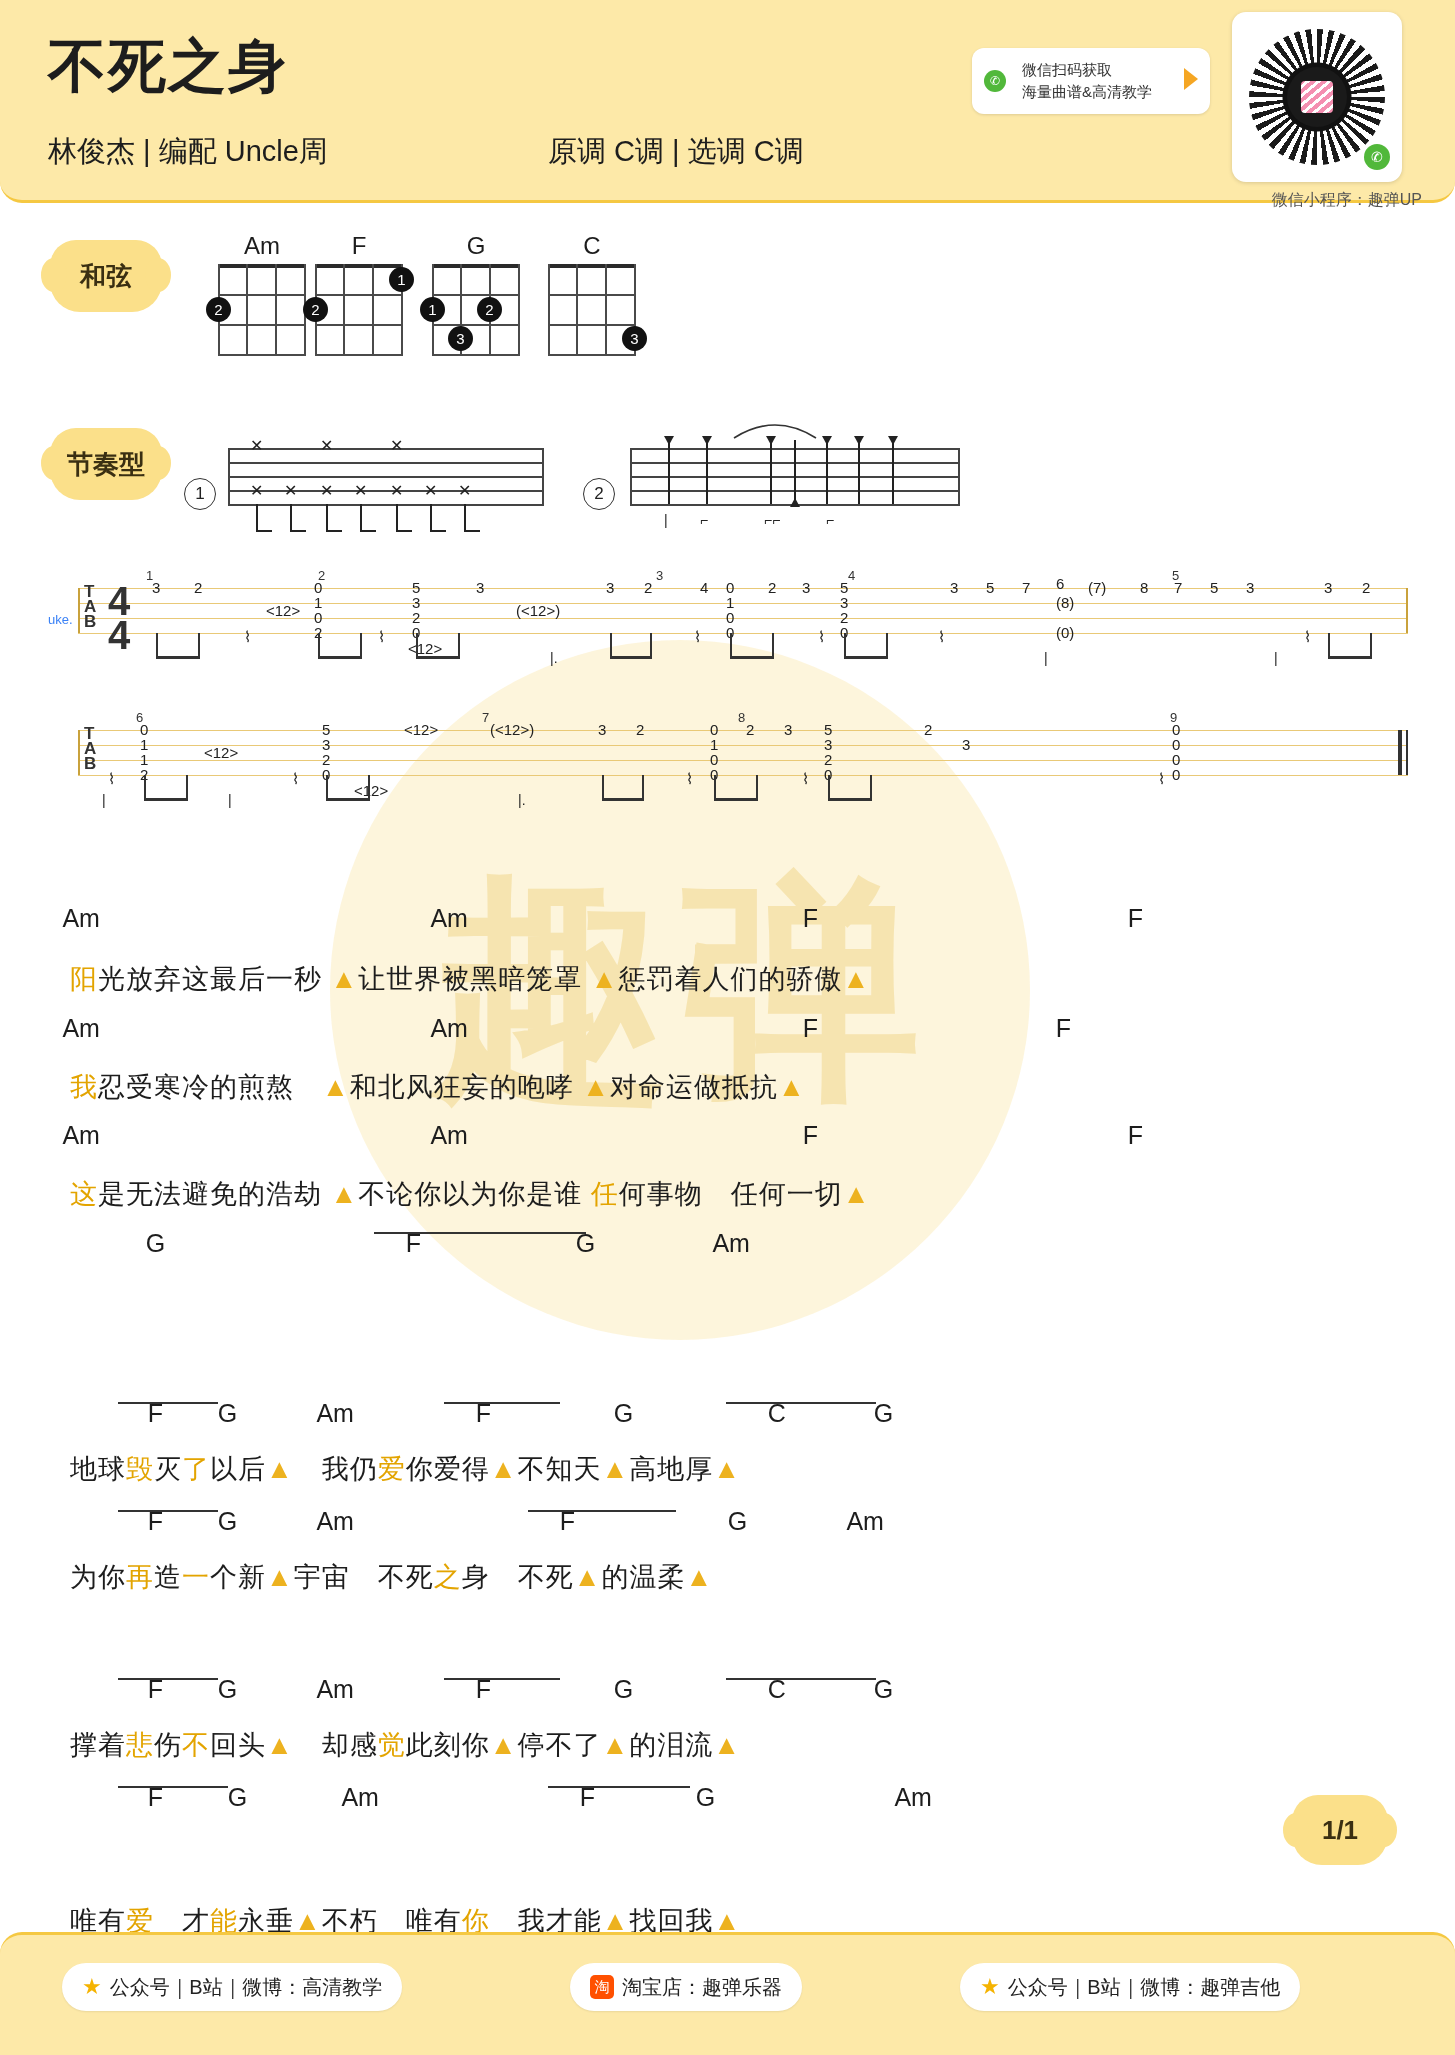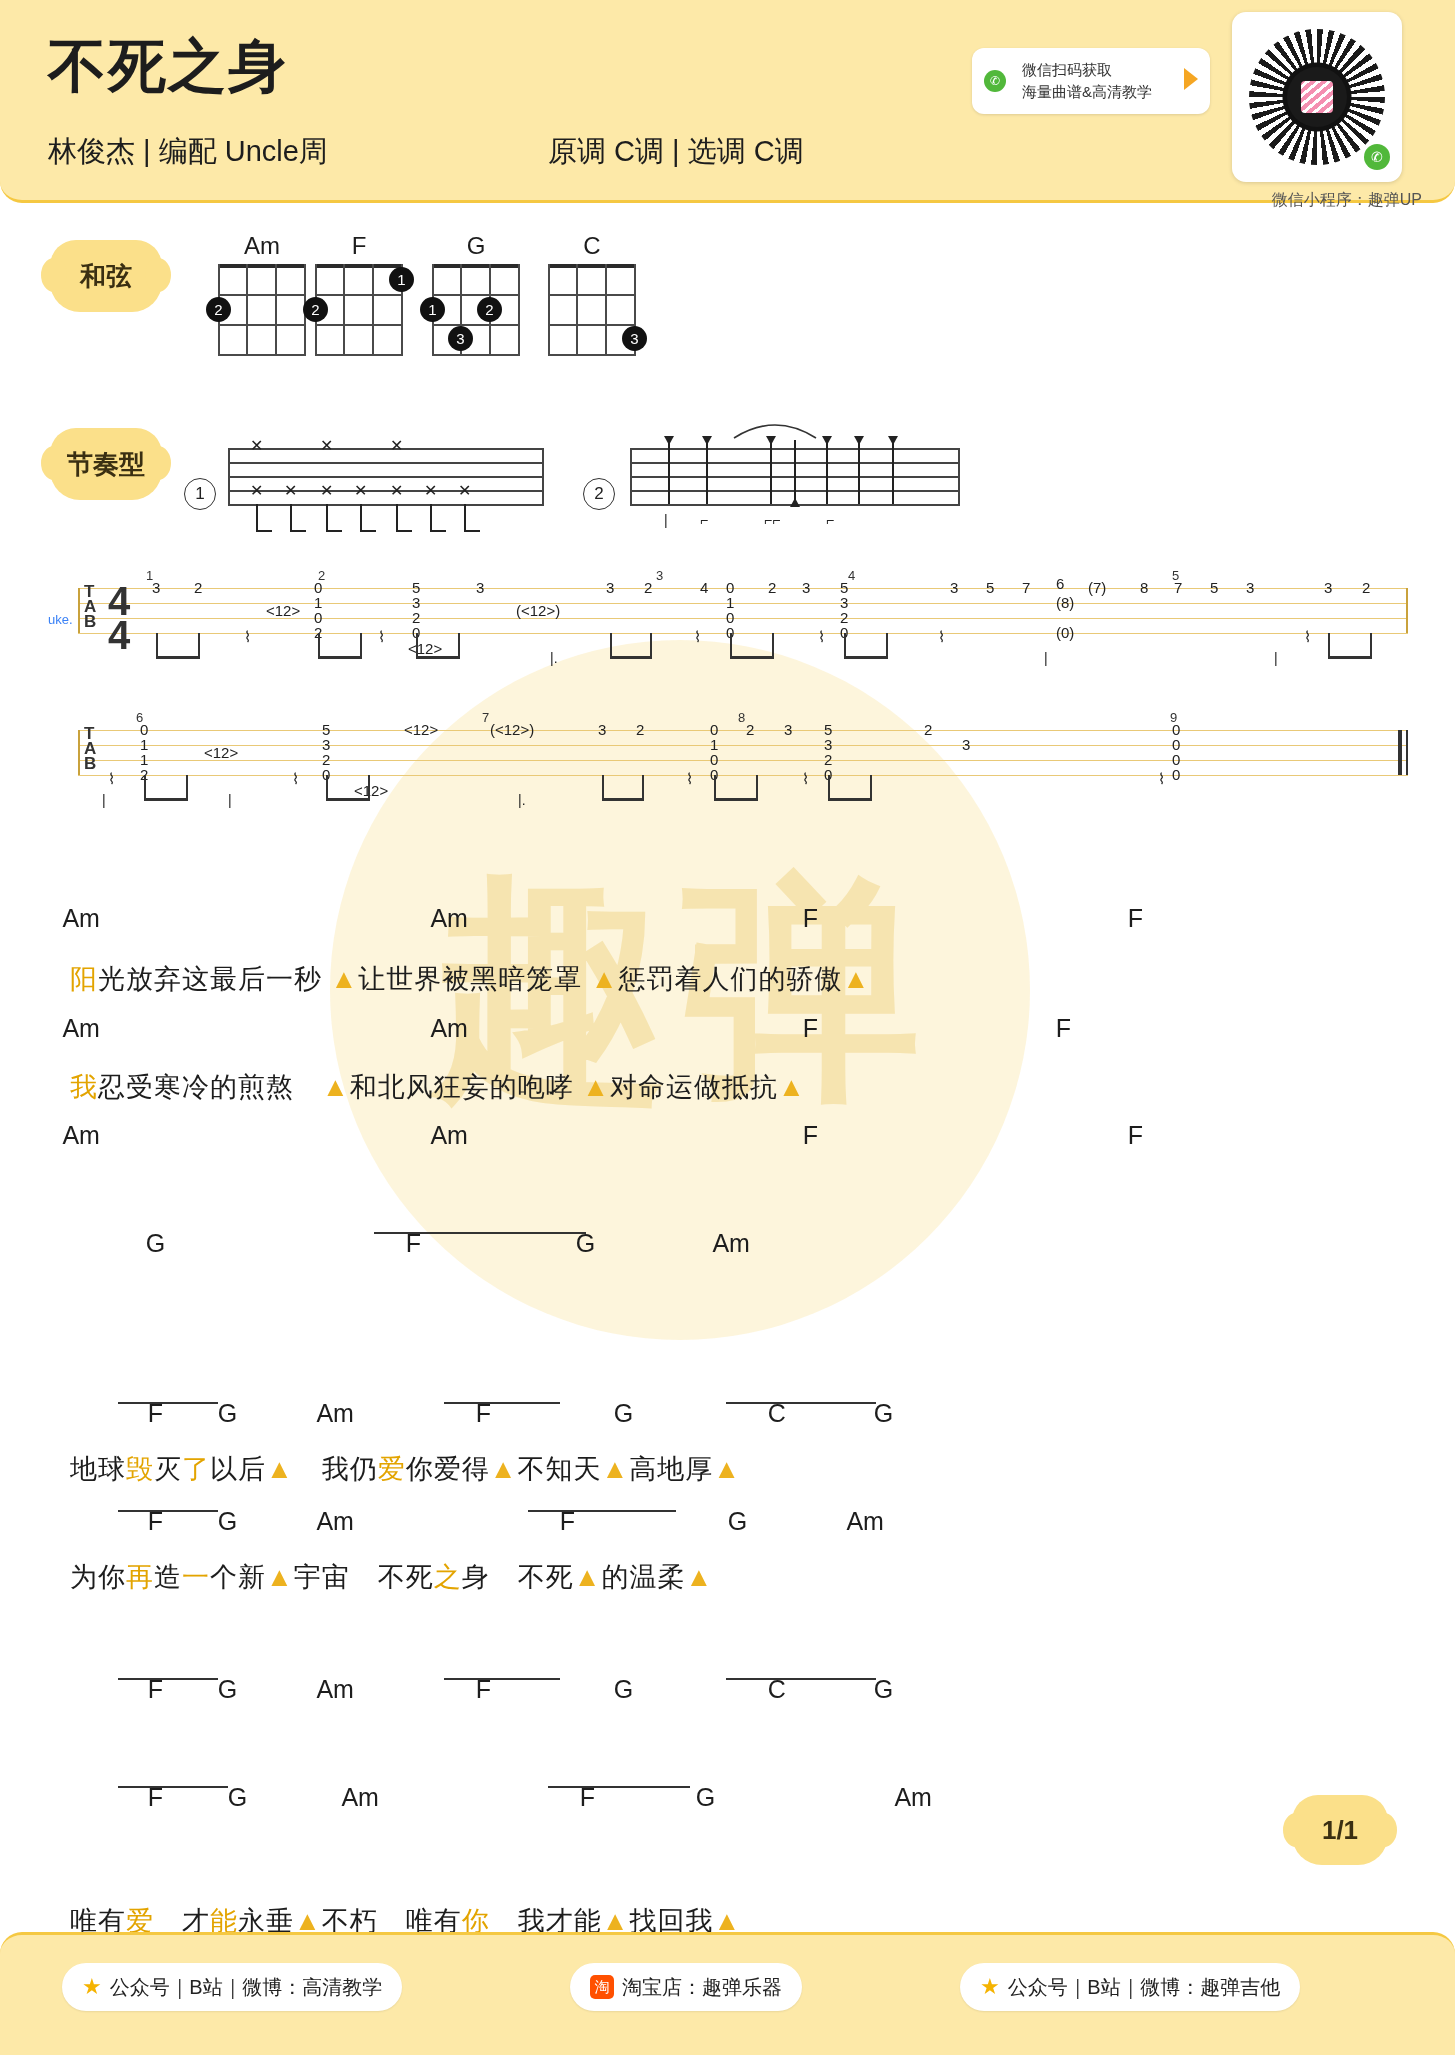--- a/index.html
+++ b/index.html
@@ -532,20 +532,23 @@
   </div>
   <div class="chordline" style="left:404px;top:1092px;">
     <span>Am</span>
   </div>
   <div class="chordline" style="left:775px;top:1092px;">
     <span>F</span>
   </div>
   <div class="chordline" style="left:1100px;top:1092px;">
     <span>F</span>
   </div>
+  <div class="lyricline" style="left:36px;top:1145px;">
+    <span class="hl">这</span>是无法避免的浩劫 <span class="tri">▲</span>不论你以为你是谁 <span class="hl">任</span>何事物　任何一切<span class="tri">▲</span>
+  </div>
 
   <div class="chordline" style="left:118px;top:1200px;">
     <span>G</span>
   </div>
   <div class="chordline" style="left:378px;top:1200px;">
     <span>F</span>
   </div>
   <div class="chordline" style="left:548px;top:1200px;">
     <span>G</span>
   </div>
@@ -623,20 +626,23 @@
   </div>
   <div class="chordline" style="left:740px;top:1646px;">
     <span>C</span>
   </div>
   <div class="chordline" style="left:846px;top:1646px;">
     <span>G</span>
   </div>
   <div style="position:absolute;left:118px;top:1678px;width:100px;height:2px;background:#333;"></div>
   <div style="position:absolute;left:444px;top:1678px;width:116px;height:2px;background:#333;"></div>
   <div style="position:absolute;left:726px;top:1678px;width:150px;height:2px;background:#333;"></div>
+  <div class="lyricline" style="left:36px;top:1696px;">
+    撑着<span class="hl">悲</span>伤<span class="hl">不</span>回头<span class="tri">▲</span>　却感<span class="hl">觉</span>此刻你<span class="tri">▲</span>停不了<span class="tri">▲</span>的泪流<span class="tri">▲</span>
+  </div>
 
   <div class="chordline" style="left:120px;top:1754px;">
     <span>F</span>
   </div>
   <div class="chordline" style="left:200px;top:1754px;">
     <span>G</span>
   </div>
   <div class="chordline" style="left:315px;top:1754px;">
     <span>Am</span>
   </div>

